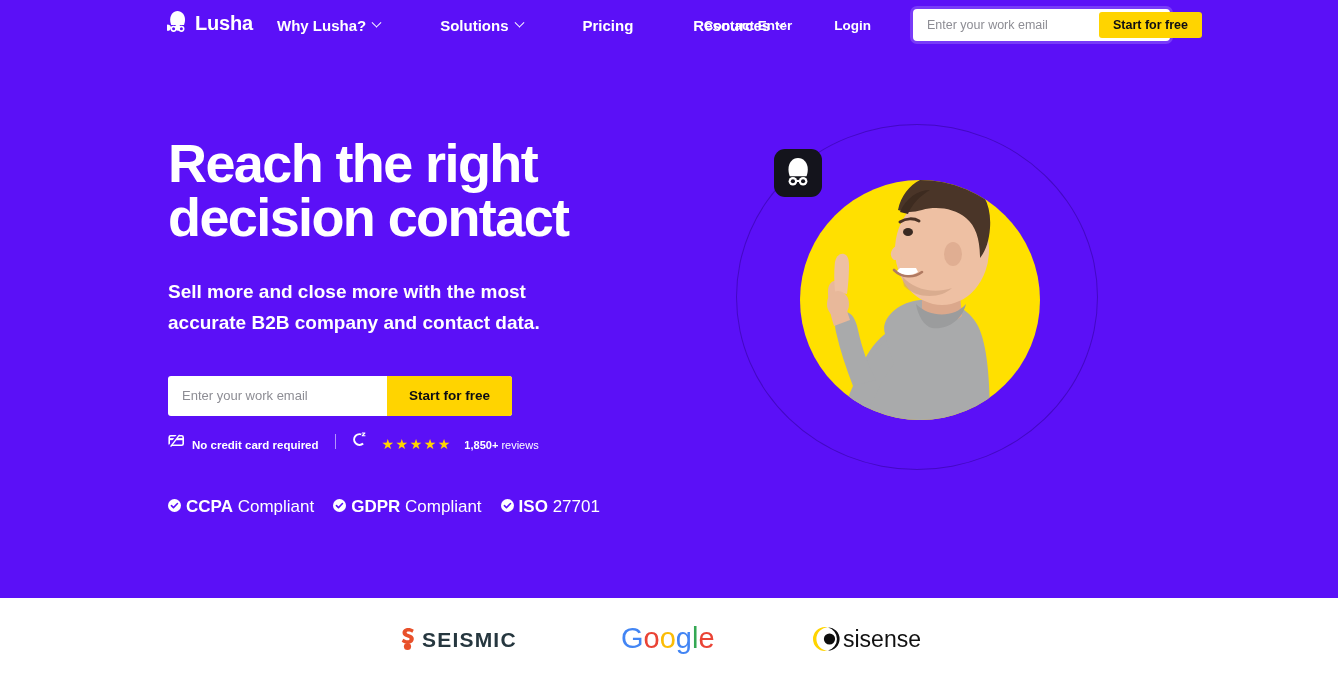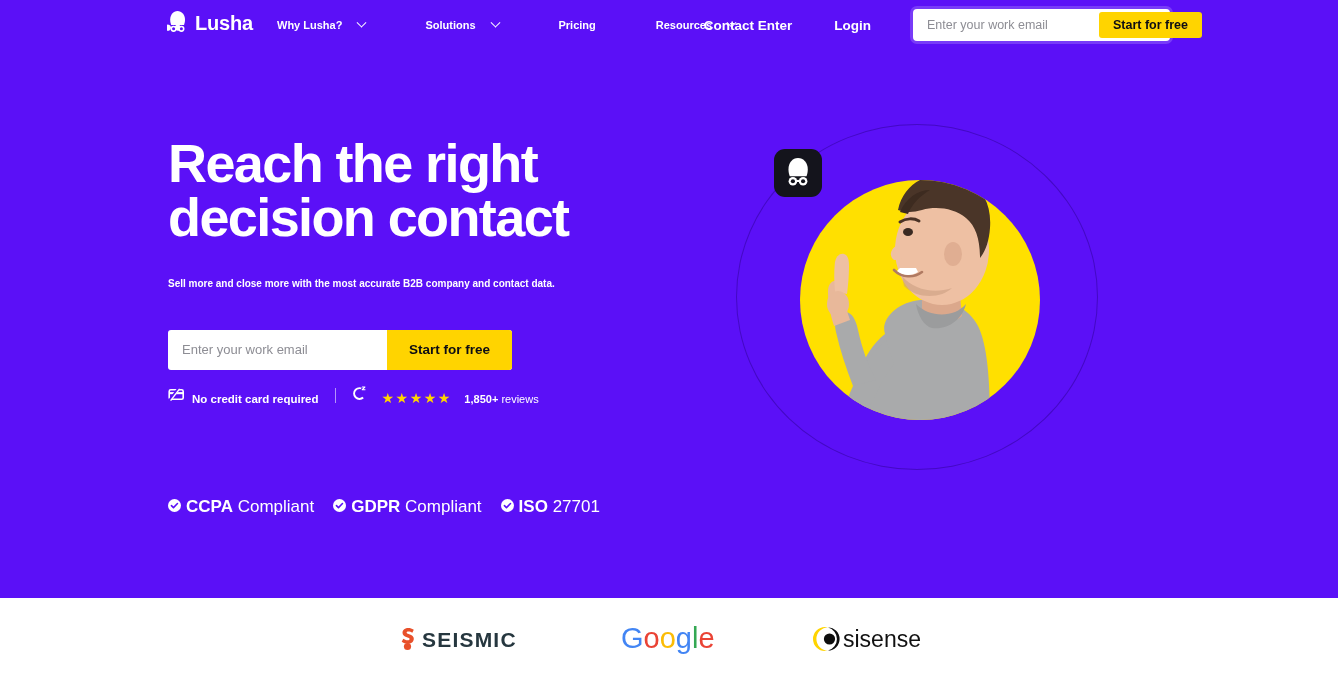--- a/index.html
+++ b/index.html
@@ -32,22 +32,22 @@
   .logo-mark { width:21px; height:23px; display:block; }
   .logo-text {
     color:#ffffff; font-size:20px; font-weight:700;
     letter-spacing:-0.2px; line-height:1;
   }
   .nav-links {
     position:absolute; left:277px; top:0; height:50px;
     display:flex; align-items:center;
   }
   .nav-link {
-    color:#ffffff; font-size:11px; font-weight:700;
-    display:flex; align-items:center; gap:16px;
+    color:#ffffff; font-size:15px; font-weight:700;
+    display:flex; align-items:center; gap:7px;
     cursor:pointer; white-space:nowrap;
   }
   .nav-link.gap1 { margin-right:60px; }
   .chev {
     display:inline-block; width:7px; height:7px;
     border-right:1.6px solid #fff; border-bottom:1.6px solid #fff;
     transform:rotate(45deg) translate(-2px,-2px);
   }
   .nav-right {
     position:absolute; right:0; top:0; height:50px;
@@ -81,21 +81,21 @@
 
   
   .hero-left { position:absolute; left:168px; top:136px; width:560px; }
   .hero-title {
     color:#ffffff; font-size:54px; font-weight:700;
     line-height:1.0; letter-spacing:-1.6px;
     white-space:pre-line;
   }
   .hero-sub {
     margin-top:32px;
-    color:#ffffff; font-size:10px; font-weight:700;
+    color:#ffffff; font-size:19px; font-weight:700;
     line-height:1.65; max-width:420px;
   }
 
   
   .hero-form {
     margin-top:37px; width:344px; height:40px;
     background:#ffffff; border-radius:3px;
     display:flex; align-items:center; overflow:hidden;
   }
   .hero-input {

